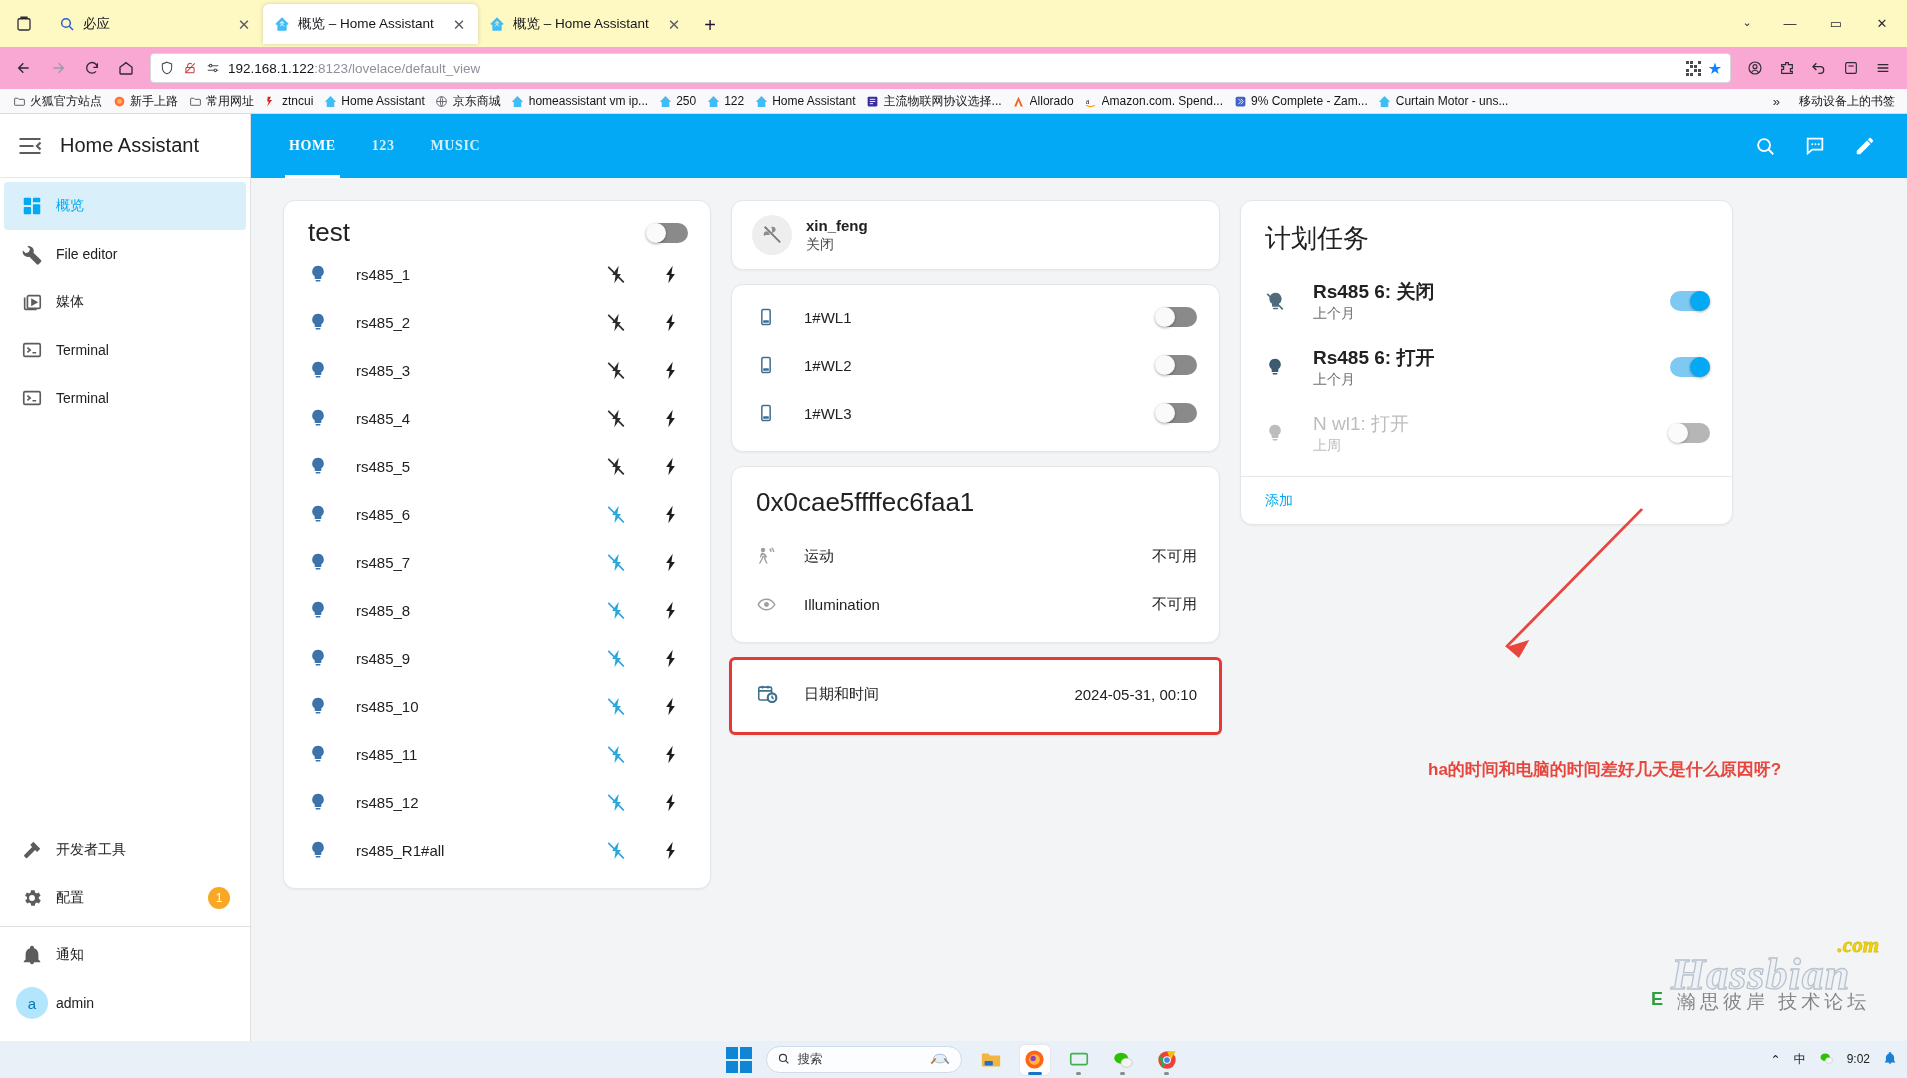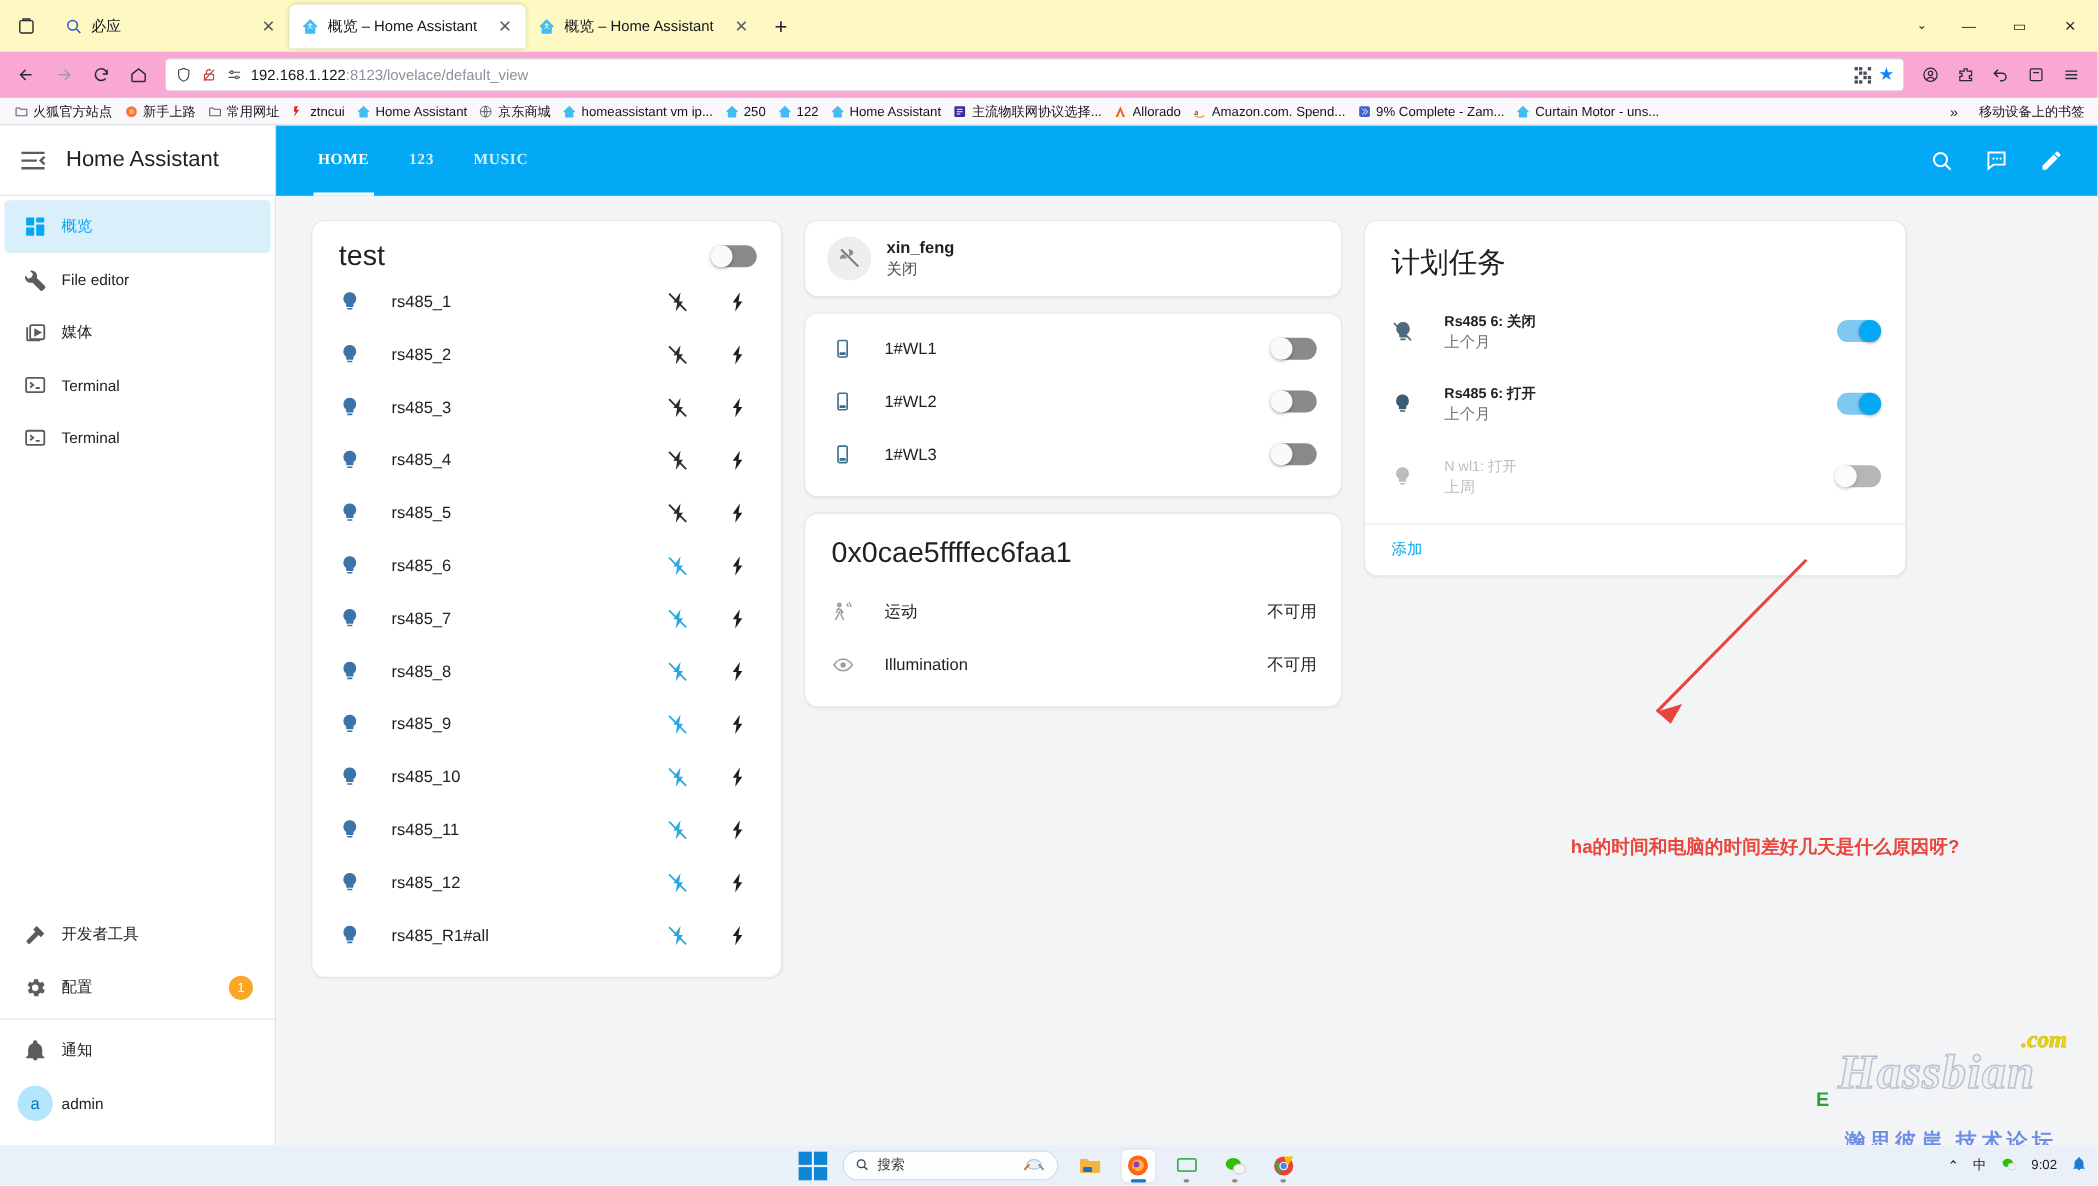--- a/index.html
+++ b/index.html
@@ -144,41 +144,41 @@
 
   
   .hdr-entity { display:flex; align-items:center; gap:14px; padding:14px 20px; }
   .hdr-entity .circ { width:40px;height:40px;border-radius:50%;background:#eeeeee;display:flex;align-items:center;justify-content:center;color:#7b7b7b;}
   .hdr-entity .he-name { font-size:15px; font-weight:700; color:#212121; line-height:1.25;}
   .hdr-entity .he-state { font-size:14px; color:#4d4d4d; line-height:1.3;}
 
   .sched-row { display:flex; align-items:center; padding:0 22px 0 24px; height:66px; }
   .sched-row .s-icon { width:46px; flex:0 0 46px; display:flex; align-items:center; justify-content:flex-start;}
   .sched-row .s-text { flex:1; padding-left:2px;}
-  .sched-row .s-primary { font-size:13px; font-weight:700; color:#212121; line-height:1.35;}
+  .sched-row .s-primary { font-size:19px; font-weight:700; color:#212121; line-height:1.35;}
   .sched-row .s-secondary { font-size:14px; color:#6f6f6f; line-height:1.35;}
   .sched-row.dim .s-primary { color:#bdbdbd; font-weight:400;}
   .sched-row.dim .s-secondary { color:#bdbdbd; }
   .card-footer { border-top:1px solid #e4e7ea; padding:14px 24px; }
   .card-footer .link { color:#03a9f4; font-size:14px; }
 
   .red-outline { border:3px solid #e53935 !important; border-radius:6px !important; }
 
   
   .ann-text { position:absolute; color:#e8453c; font-size:17px; font-weight:700; white-space:nowrap;}
   svg.ann { position:absolute; left:0; top:0; width:1907px; height:927px; pointer-events:none; }
 
   
   .wm { position:absolute; right:26px; bottom:24px; width:230px; height:86px; }
   .wm .wm-main { position:absolute; left:20px; top:18px; font-family:"Liberation Serif", serif;
      font-style:italic; font-weight:700; font-size:44px; color:#eef2f6; letter-spacing:1px;
      -webkit-text-stroke:1.3px #b8c2cc; text-shadow:0 1px 0 #fff; }
   .wm .wm-com { position:absolute; right:2px; top:2px; font-family:"Liberation Serif", serif;
      font-style:italic; font-weight:700; font-size:21px; color:#f7d000; -webkit-text-stroke:.8px #d4c41f;}
-  .wm .wm-cn { position:absolute; left:26px; top:58px; font-size:19px; color:#1d4ed8; opacity:.62; letter-spacing:4px; font-weight:700;margin-top:36px;}
+  .wm .wm-cn { position:absolute; left:26px; top:58px; font-size:19px; color:#404040; opacity:.62; letter-spacing:4px; font-weight:400;}
   .wm .wm-cn-badge { position:absolute; left:0px; top:58px; font-size:18px; color:#2e9e3e; font-weight:700;}
 
   
   .taskbar { position:absolute; left:0; bottom:0; width:1907px; height:37px;
      background:#e9f0f7; display:flex; align-items:center; }
   .tb-center { position:absolute; left:0; right:0; display:flex; align-items:center; justify-content:center; gap:14px; }
   .tb-start { width:26px; height:26px; display:grid; grid-template-columns:12px 12px; grid-template-rows:12px 12px; gap:2px;}
   .tb-start i { display:block; background:#0f85d6; }
   .tb-search { width:196px; height:27px; border-radius:14px; background:#fbfdff; border:1px solid #cfdbe6;
      display:flex; align-items:center; gap:8px; padding:0 10px; font-size:12.5px; color:#3a3a3a; position:relative;}
@@ -997,20 +997,39 @@
                       <circle cx="12" cy="12" r="2.8" fill="#9e9e9e" stroke="none"></circle>
                     </svg>
                   </span>
     <span class="e-name">Illumination</span>
     <span class="e-state">不可用</span>
   </div>
               </div>
             <div class="list-pad-bottom"></div>
           </div>
 
+          <div class="card red-outline" style="margin-left:-2px;width:493px;">
+            <div style="height:10px"></div>
+            <div id="datetime-rows">
+  <div class="entity-row">
+    <span class="e-icon">
+                    <svg width="22" height="22" viewBox="0 0 24 24" fill="none" stroke="#3d6f8e" stroke-width="1.7">
+                      <rect x="3" y="4.5" width="14" height="14" rx="1.6"></rect>
+                      <path d="M3 8.6h14M7 3v3M13 3v3"></path>
+                      <circle cx="17.5" cy="16" r="5" fill="#fff"></circle>
+                      <circle cx="17.5" cy="16" r="4.4"></circle>
+                      <path d="M17.5 13.6V16l1.8 1.2"></path>
+                    </svg>
+                  </span>
+    <span class="e-name">日期和时间</span>
+    <span class="e-state">2024-05-31, 00:10</span>
+  </div>
+              </div>
+            <div class="list-pad-bottom"></div>
+          </div>
         </div>
 
         <div class="ha-col col3">
           <div class="card">
             <div class="card-title">计划任务</div>
             <div style="height:8px"></div>
             <div id="sched-rows">
   <div class="sched-row ">
     <span class="s-icon">
                     <svg width="21" height="21" viewBox="0 0 24 24" fill="#4f6b7c">

